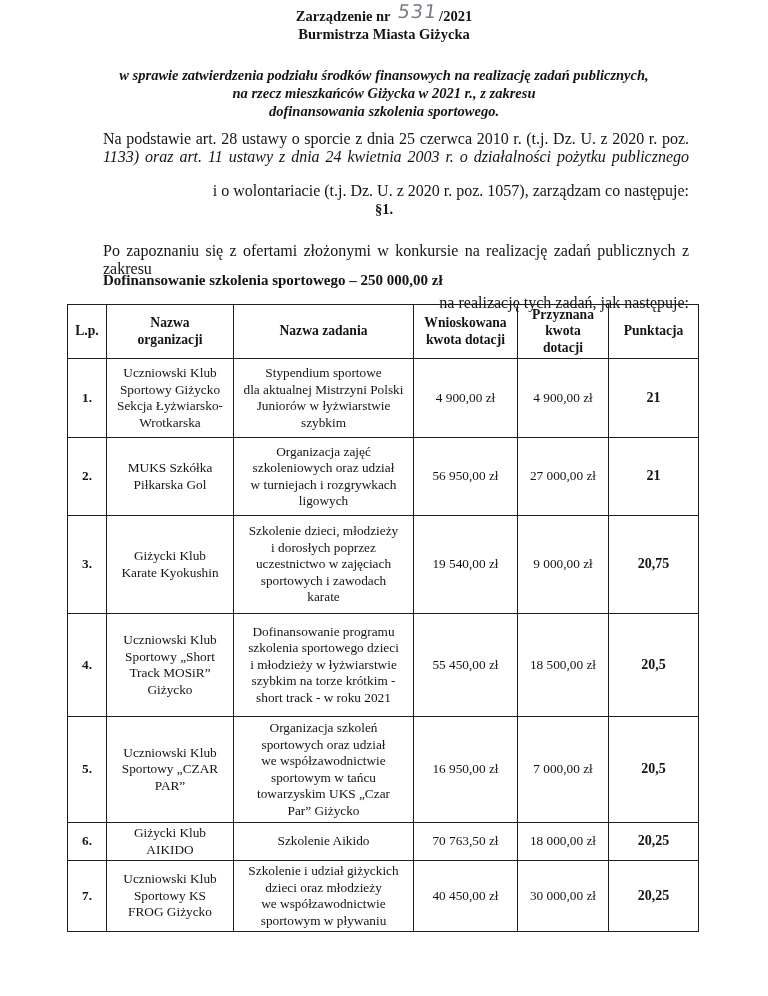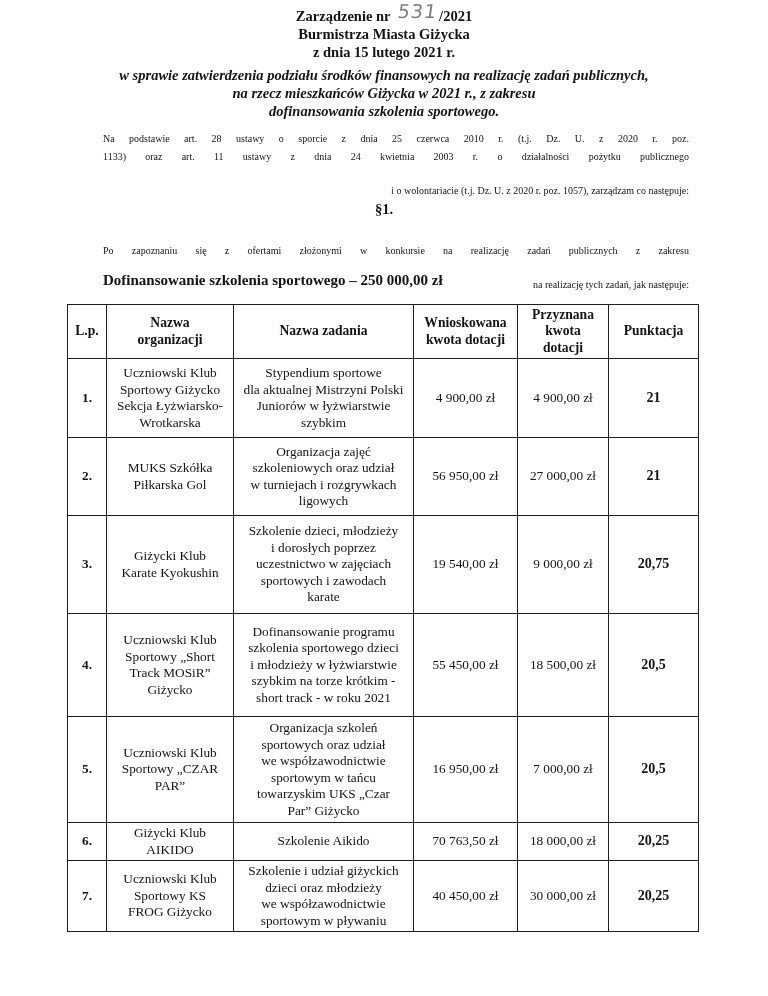--- a/index.html
+++ b/index.html
@@ -16,21 +16,21 @@
   #head { top: 5px; font-size: 14.5px; line-height: 18px; }
   .handnum {
     display: inline-block; font-family: "DejaVu Sans", sans-serif; font-weight: normal;
     font-size: 19px; color: #7c7c86; letter-spacing: 1px; margin: 0 2px 0 4px;
     transform: translateY(-3px) skewX(-8deg);
   }
   #subject { top: 66px; font-size: 14.5px; line-height: 18px; font-style: italic; }
 
   .para {
     position: absolute; left: 103px; width: 586px;
-    font-size: 10px; line-height: 18px; text-align: justify;
+    font-size: 16px; line-height: 18px; text-align: justify;
   }
   .para .last { text-align: right; margin-top: 16px; }
   #legal { top: 130px; }
   #section-mark { top: 201px; font-size: 14.5px; }
   #p1 { top: 218px; }
   #budget { position: absolute; left: 103px; top: 272px; font-size: 15px; font-weight: bold; }
 
   table.grid {
     position: absolute; left: 67px; top: 304px; width: 631px;
     border-collapse: collapse; table-layout: fixed;
@@ -55,32 +55,31 @@
 <body>
 
 <div class="page">
 
   <div id="head" class="center-block bold">
     <div>
       <span>Zarządzenie nr</span>
       <span class="handnum">531</span><span>/2021</span>
     </div>
     <div>Burmistrza Miasta Giżycka</div>
-    <div>z dnia 15 lutego 2021 r.</div>
   </div>
 
   <div id="subject" class="center-block bold">
     <div>w sprawie zatwierdzenia podziału środków finansowych na realizację zadań publicznych,</div>
     <div>na rzecz mieszkańców Giżycka w 2021 r., z zakresu</div>
     <div>dofinansowania szkolenia sportowego.</div>
   </div>
 
   <div id="legal" class="para">
     <div style="text-align-last: justify;">Na podstawie art. 28 ustawy o sporcie z dnia 25 czerwca 2010 r. (t.j. Dz. U. z 2020 r. poz.</div>
-    <div style="text-align-last: justify;">1133) oraz art. 11 ustawy z dnia 24 kwietnia 2003 r. o działalności pożytku publicznego</div>
+    <div style="text-align-last: justify; font-style: italic;">1133) oraz art. 11 ustawy z dnia 24 kwietnia 2003 r. o działalności pożytku publicznego</div>
     <div class="last">i o wolontariacie (t.j. Dz. U. z 2020 r. poz. 1057), zarządzam co następuje:</div>
   </div>
 
   <div id="section-mark" class="center-block bold">§1.</div>
 
   <div id="p1" class="para">
     <div style="text-align-last: justify; margin-top: 24px;">Po zapoznaniu się z ofertami złożonymi w konkursie na realizację zadań publicznych z zakresu</div>
     <div class="last">na realizację tych zadań, jak następuje:</div>
   </div>
 

